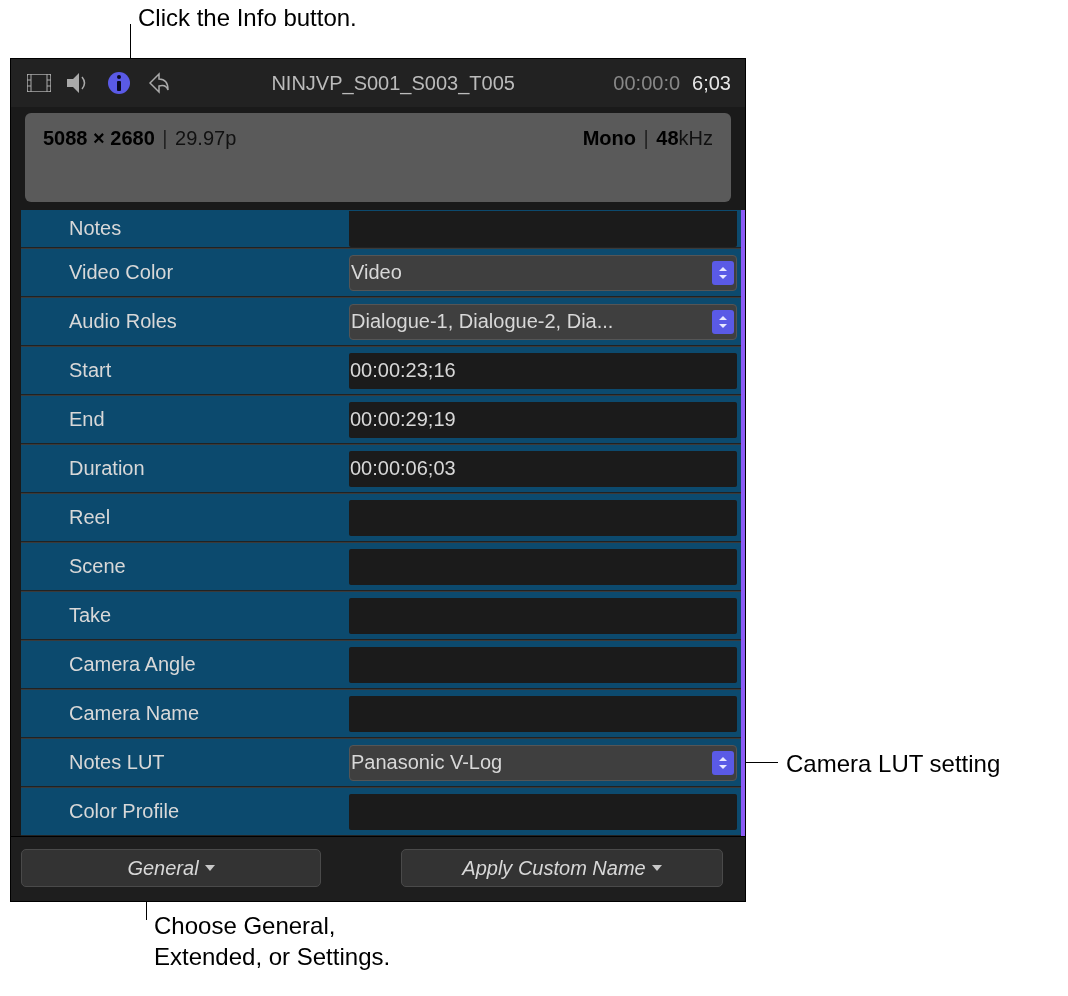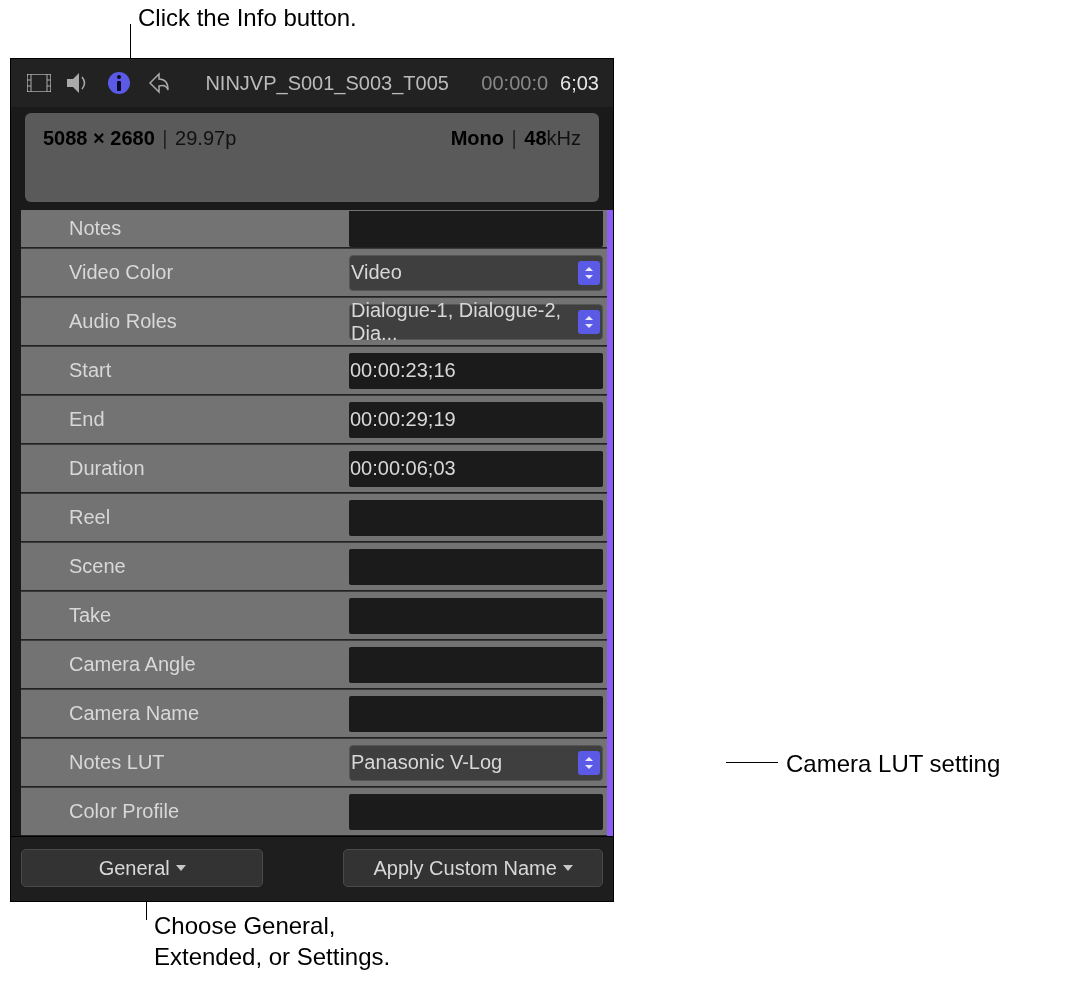--- a/index.html
+++ b/index.html
@@ -17,21 +17,21 @@
       line-height: 1.3;
     }
     .callout-line {
       position: absolute;
       background: #000;
     }
     .inspector {
       position: absolute;
       left: 10px;
       top: 58px;
-      width: 604px;
+      width: 736px;
       background: #1a1a1a;
       border: 1px solid #000;
     }
     .toolbar {
       display: flex;
       align-items: center;
       padding: 8px 14px;
       background: #222;
       height: 48px;
       gap: 12px;
@@ -71,23 +71,23 @@
       border-radius: 6px;
       padding: 14px 18px 52px 18px;
       display: flex;
       justify-content: space-between;
       font-size: 20px;
       color: #111;
     }
     .summary .sep { color: #222; font-weight: normal; margin: 0 2px;}
     .summary .bold { font-weight: 700; color: #000; }
     .fields {
-      background: #737373;
+      background: #0c4a6e;
       border-left: 10px solid #1a1a1a;
-      border-right: 6px solid #8b5cf6;
+      border-right: 4px solid #8b5cf6;
     }
     .field-row {
       display: flex;
       align-items: center;
       height: 49px;
       border-top: 1px solid #3a3a3a;
       border-bottom: 1px solid #222;
       padding-left: 48px;
     }
     .field-row.first { height: 38px; border-top: none;}
@@ -137,20 +137,21 @@
       border-right: 4px solid transparent;
     }
     .popup-chev::before { border-bottom: 4px solid #e8e8ff; margin-bottom: 2px;}
     .popup-chev::after { border-top: 4px solid #e8e8ff; margin-top: 2px;}
     .bottom-bar {
       display: flex;
       padding: 12px 10px 14px 10px;
       gap: 80px;
       background: #1e1e1e;
       border-top: 1px solid #000;
+      font-style: italic;
     }
     .bottom-btn {
       background: #333;
       color: #d8d8d8;
       font-size: 20px;
       height: 38px;
       border-radius: 5px;
       border: 1px solid #4a4a4a;
       display: flex;
       align-items: center;

